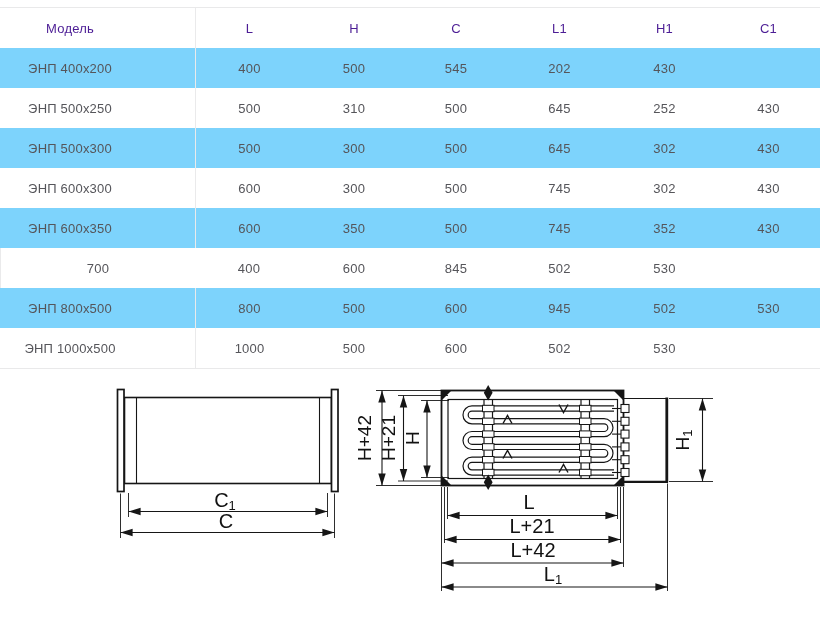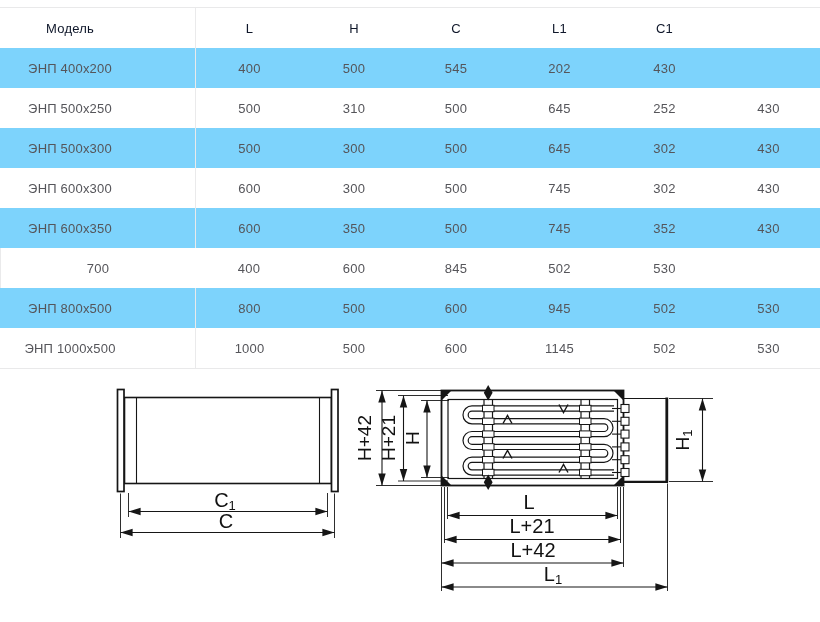--- a/index.html
+++ b/index.html
@@ -20,35 +20,36 @@
     height:40px;
     align-items:stretch;
   }
   .tr.striped{background:#7dd3fc;}
   .td{
     display:flex;align-items:center;justify-content:center;
     font-size:13px;color:#55555a;letter-spacing:.2px;
   }
   .td.c0{padding-right:55px;}
   .td.sep{border-left:1px solid #eaeaeb;}
-  .thead .td{color:#0f172a;}
+  .thead .td{color:#4c1d95;}
   
   .drawing{display:block;}
   .dimlabel{font-family:"Liberation Sans",sans-serif;fill:#121212;}
 </style>
 </head>
 <body>
 
 <div class="spec-table">
   <div class="tr thead">
     <div class="td c0">Модель</div>
     <div class="td sep">L</div>
     <div class="td">H</div>
     <div class="td">C</div>
     <div class="td">L1</div>
+    <div class="td">H1</div>
     <div class="td">C1</div>
   </div>
 
   <div class="tr striped">
     <div class="td c0">ЭНП 400x200</div>
     <div class="td sep">400</div>
     <div class="td">500</div>
     <div class="td">545</div>
     <div class="td">202</div>
     <div class="td">430</div>
@@ -104,21 +105,20 @@
     <div class="td">600</div>
     <div class="td">945</div>
     <div class="td">502</div>
     <div class="td">530</div>
   </div>
   <div class="tr">
     <div class="td c0">ЭНП 1000x500</div>
     <div class="td sep">1000</div>
     <div class="td">500</div>
     <div class="td">600</div>
-    <div class="td">1145</div>
     <div class="td">502</div>
     <div class="td">530</div>
   </div>
 </div>
 
 <svg class="drawing" width="820" height="253" viewBox="0 369 820 253" stroke-linecap="butt" fill="none">
   <defs>
     <marker id="arr" viewBox="0 0 12 8" refX="11.5" refY="4" markerWidth="12" markerHeight="8" orient="auto-start-reverse">
       <path d="M11.5,4 L0.5,0.6 L0.5,7.4 Z" fill="#161616" stroke="none"></path>
     </marker>

